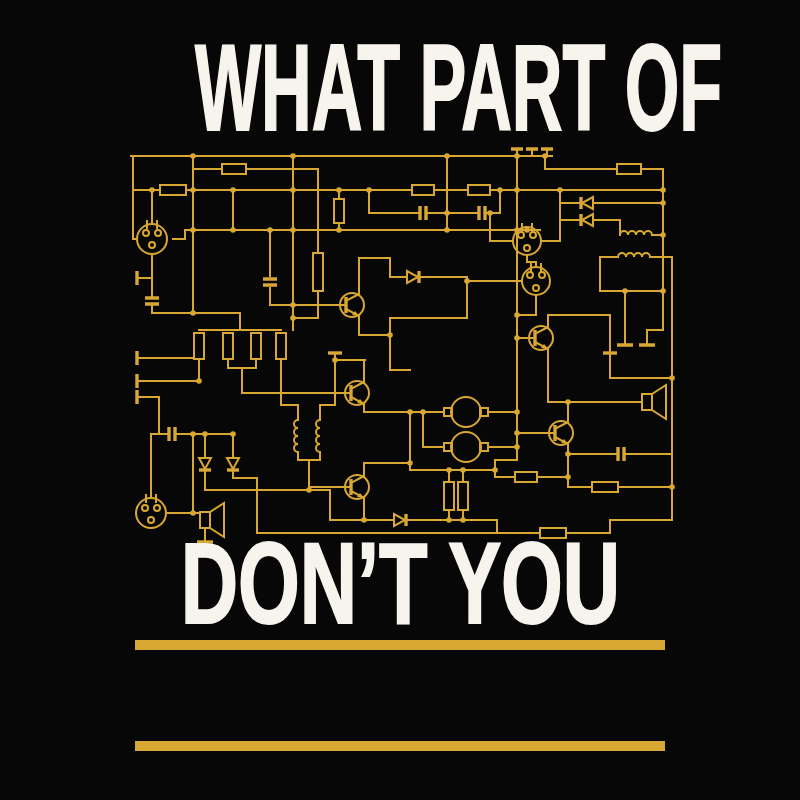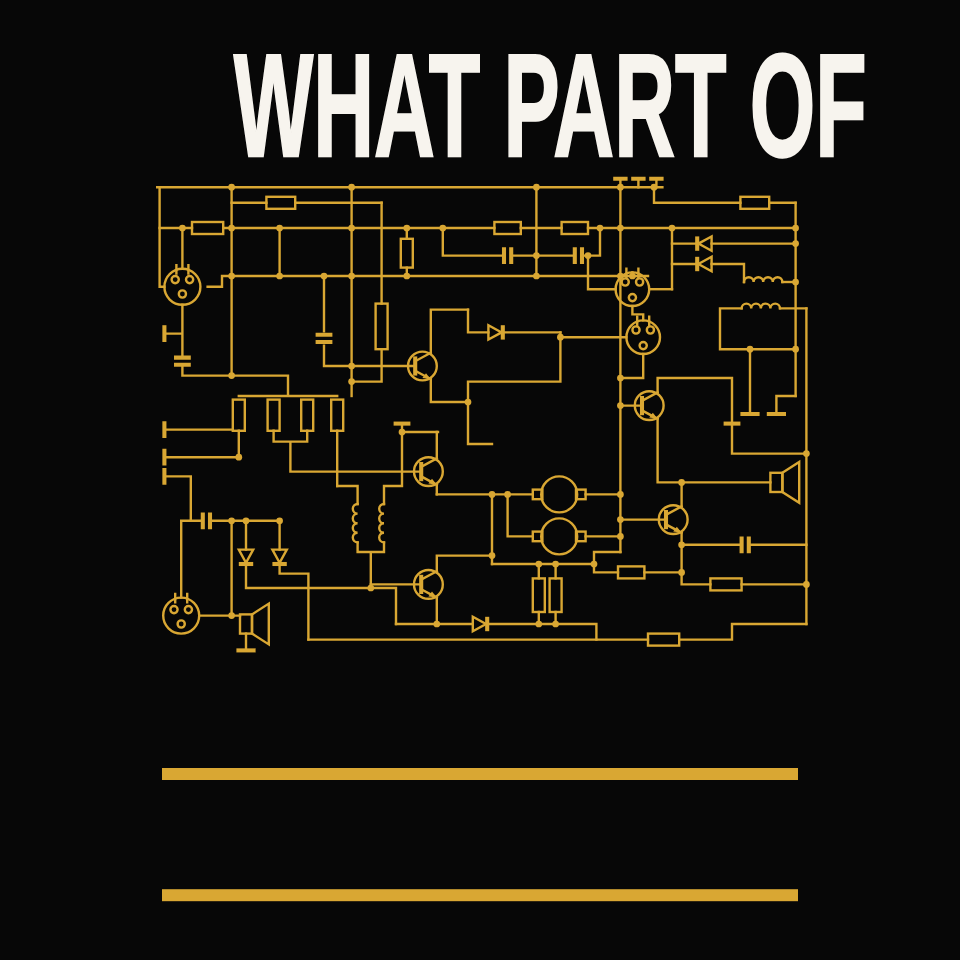--- a/index.html
+++ b/index.html
@@ -303,19 +303,22 @@
       <circle class="dot" cx="449" cy="520" r="2.8"></circle>
         <circle class="dot" cx="463" cy="520" r="2.8"></circle>
       <circle class="dot" cx="449" cy="470" r="2.8"></circle>
         <circle class="dot" cx="463" cy="470" r="2.8"></circle>
       <circle class="dot" cx="495" cy="470" r="2.8"></circle>
         <circle class="dot" cx="309" cy="490" r="2.8"></circle>
       <circle class="dot" cx="193" cy="513" r="2.8"></circle>
     </g>
   </svg>
 
+  <div class="headline h2">
+    <span class="squeeze">DON’T YOU</span>
+  </div>
 
   <div class="bar bar-top"></div>
 
 
   <div class="bar bar-bottom"></div>
 
 </div>
 
 </body></html>

